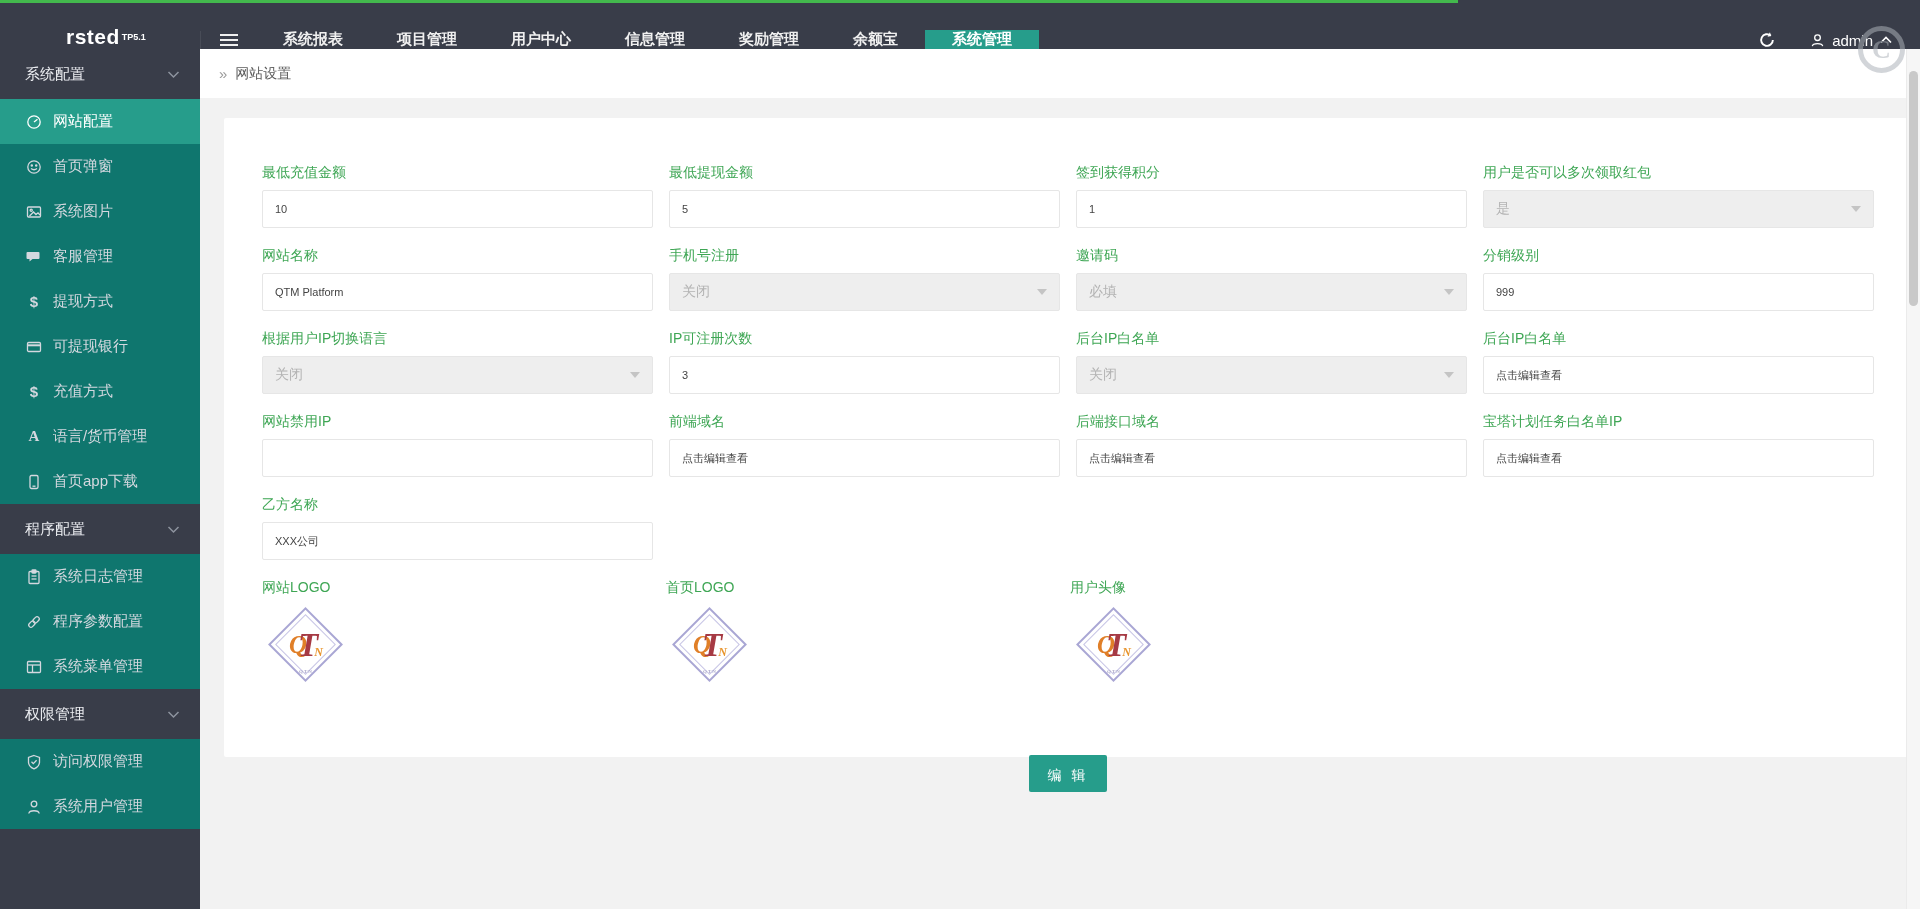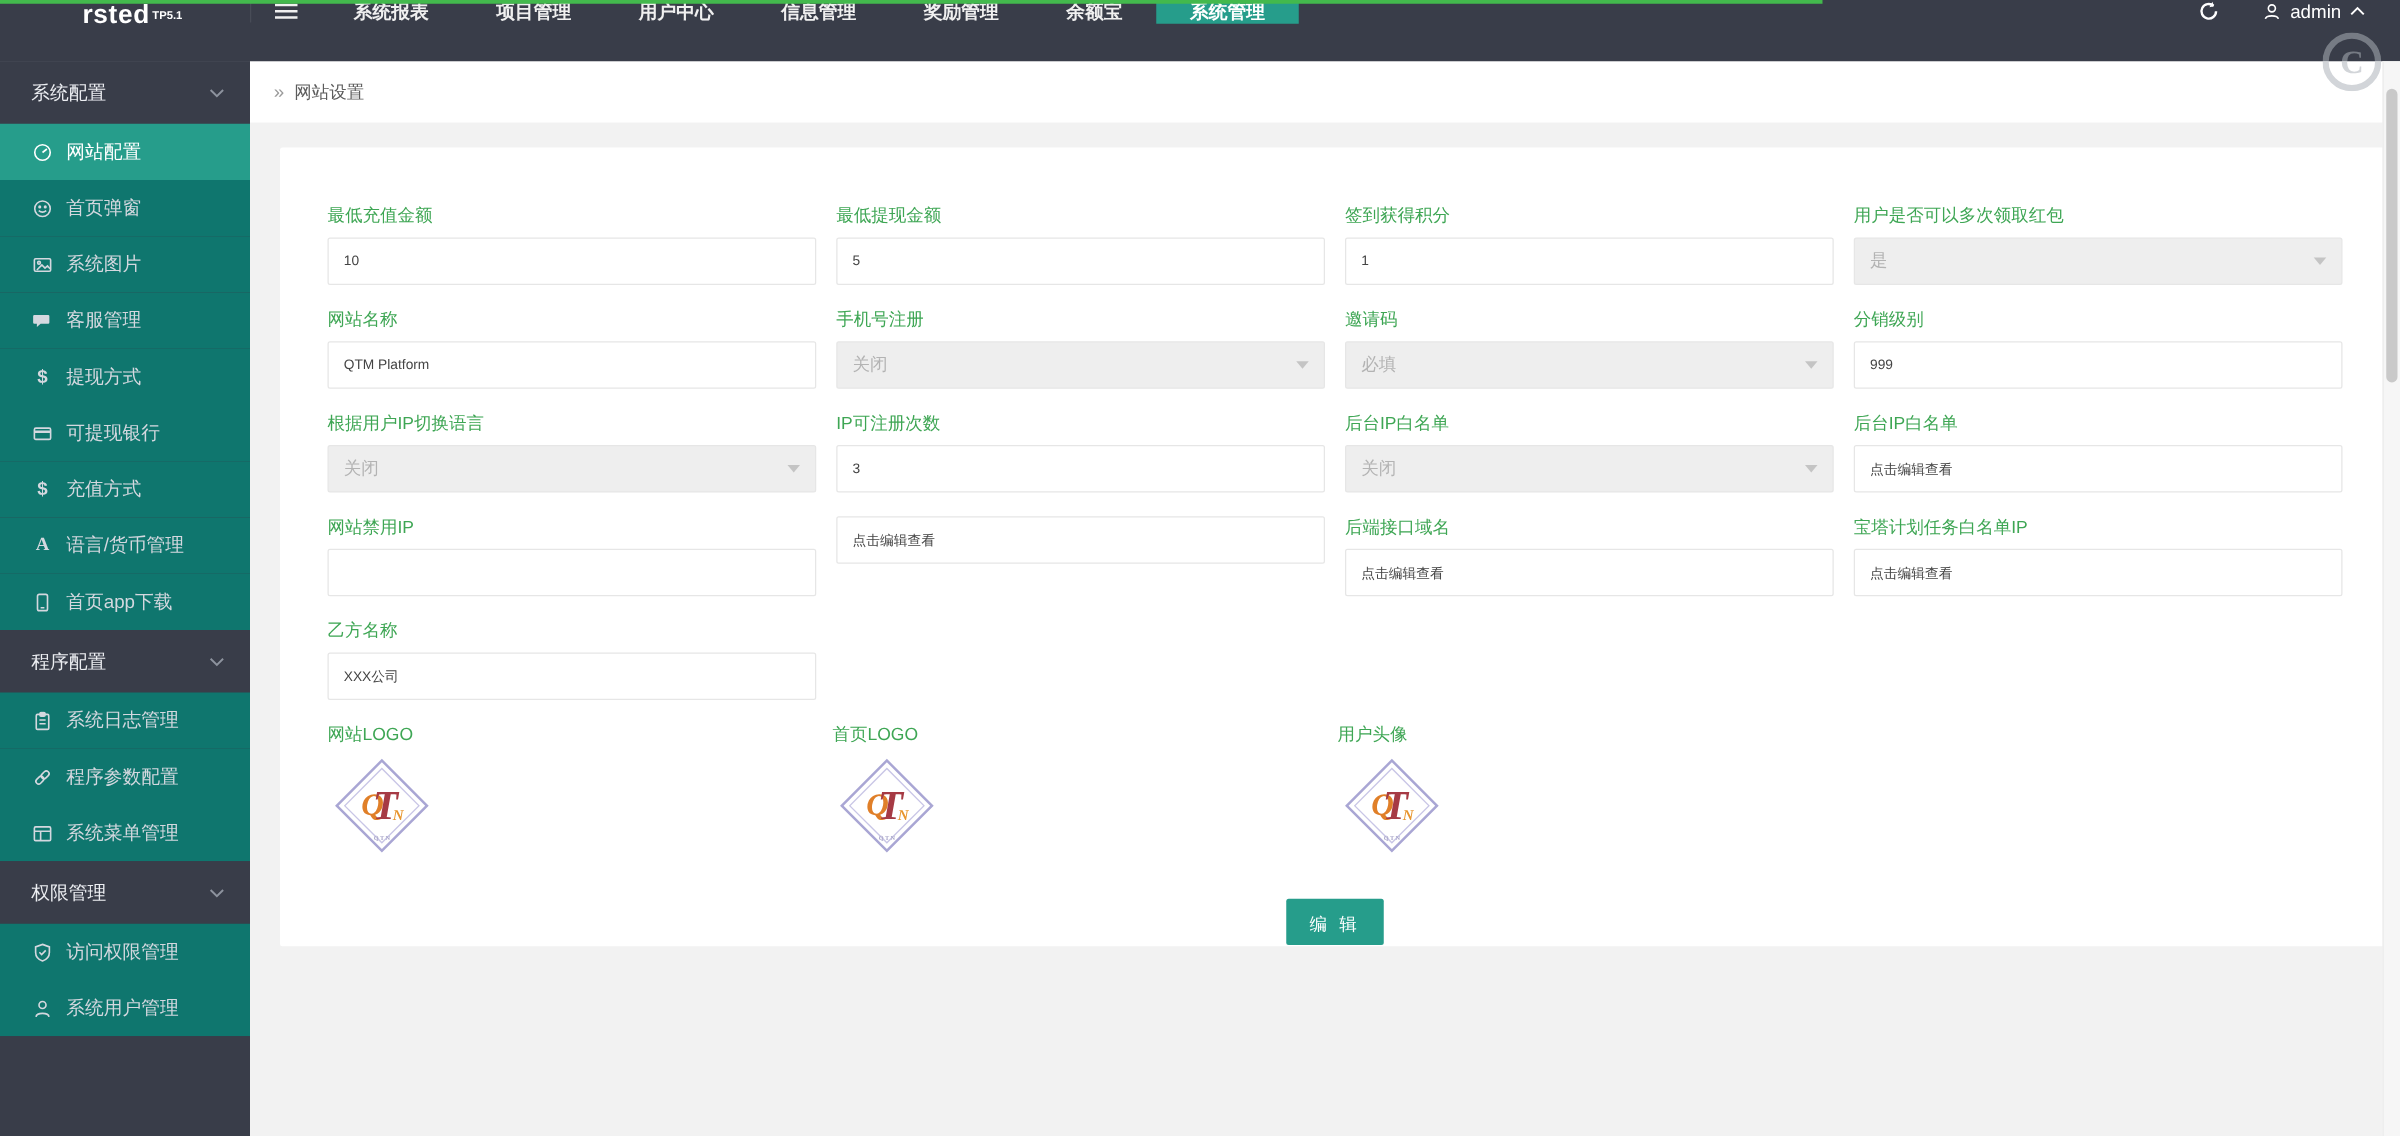--- a/index.html
+++ b/index.html
@@ -1,20 +1,20 @@
 <!DOCTYPE html>
 <html><head>
 <meta charset="utf-8">
 <style>
   * { margin:0; padding:0; box-sizing:border-box; }
   html,body { width:1920px; height:909px; overflow:hidden; }
   body { font-family:"Liberation Sans","DejaVu Sans",sans-serif; background:#f2f2f2; position:relative; }
 
   
-  .topbar { position:absolute; top:0; left:0; width:1920px; height:49px; background:#393d49; display:flex; align-items:flex-start; z-index:40; }
+  .topbar { position:absolute; top:0; left:0; width:1920px; height:49px; background:#393d49; display:flex; align-items:flex-end; z-index:40; }
   .progress-line { position:absolute; top:0; left:0; width:1458px; height:3px; background:#43b94d; z-index:70; }
   .logo-box { width:200px; display:flex; align-items:center; padding-left:66px; color:#fff; flex:none; }
   .logo-text { font-size:21px; font-weight:bold; letter-spacing:.5px; }
   .logo-sup { font-size:9px; vertical-align:super; margin-left:2px; font-weight:bold; }
   .burger { width:56px; display:flex; align-items:center; justify-content:center; border-left:1px solid rgba(255,255,255,.08); cursor:pointer; flex:none; }
   .burger .bars { width:18px; }
   .burger .bars div { height:2px; background:#f0f0f0; margin:3px 0; }
   .nav-tabs { display:flex; align-items:stretch; }
   .tab { display:flex; align-items:center; padding:0 27px; color:#f0f0f0; font-size:15px; cursor:pointer;font-weight:bold; }
   .tab.active { background:#269d8b; color:#fff; }
@@ -60,21 +60,21 @@
   .logo-box2 { margin-top:10px; width:88px; height:76px; position:relative; cursor:pointer; }
   .diamond { position:absolute; left:17px; top:11px; width:53px; height:53px; transform:rotate(45deg); background:#fff; border:2px solid #a9a6d4; }
   .diamond::after { content:""; position:absolute; inset:3px; border:1px solid #c8c5e6; }
   .monogram { position:absolute; inset:0; display:flex; align-items:center; justify-content:center; font-family:"Liberation Serif","DejaVu Serif",serif; font-style:italic; font-weight:bold; }
   .mg-q { color:#e07f28; font-size:25px; margin-right:-9px; }
   .mg-t { color:#a63a44; font-size:33px; z-index:2; }
   .mg-n { color:#e8952e; font-size:12px; margin-left:-4px; margin-top:14px; }
   .mg-cap { position:absolute; bottom:9px; left:0; right:0; text-align:center; font-size:5px; color:#a9a6c9; letter-spacing:1px; font-style:normal; }
 
   .btn-row { text-align:center; margin-top:36px; }
-  .edit-btn { display:inline-block; background:#269d8b; color:#fff; border:none; height:37px; padding:12px 19px; font-size:14px; letter-spacing:3px; border-radius:2px; cursor:pointer; font-family:inherit; }
+  .edit-btn { display:inline-block; background:#269d8b; color:#fff; border:none; height:37px; padding:12px 19px; font-size:14px; letter-spacing:3px; border-radius:2px; cursor:pointer; font-family:inherit;margin-top:36px; }
 
   
   .scrollbar { position:absolute; right:0; top:49px; bottom:0; width:14px; background:#f6f6f6; border-left:1px solid #ebebeb; z-index:50; }
   .scroll-thumb { position:absolute; left:2px; top:22px; width:9px; height:235px; background:#c9c9c9; border-radius:5px; }
 </style>
 </head>
 <body>
 
 <div class="progress-line"></div>
 
@@ -330,21 +330,21 @@
             <div class="field-label">后台IP白名单</div>
             <div class="sel">
               <span>关闭</span>
               <span class="caret"></span>
             </div>
           </div>
           <div class="field"><div class="field-label">后台IP白名单</div><input type="text" value="点击编辑查看" style=""></div>
         </div>
         <div class="form-row">
           <div class="field"><div class="field-label">网站禁用IP</div><input type="text" value="" style=""></div>
-          <div class="field"><input type="text" value="点击编辑查看" style=""></div>
+          <div class="field"><div class="field-label">前端域名</div><input type="text" value="点击编辑查看" style=""></div>
           <div class="field"><div class="field-label">后端接口域名</div><input type="text" value="点击编辑查看" style=""></div>
           <div class="field"><div class="field-label">宝塔计划任务白名单IP</div><input type="text" value="点击编辑查看" style=""></div>
         </div>
         <div class="form-row">
           <div class="field"><div class="field-label">乙方名称</div><input type="text" value="XXX公司" style=""></div>
         </div>
       </div>
     <div class="logo-row" id="logo-row">
         <div>
           <div class="field-label">网站LOGO</div>

